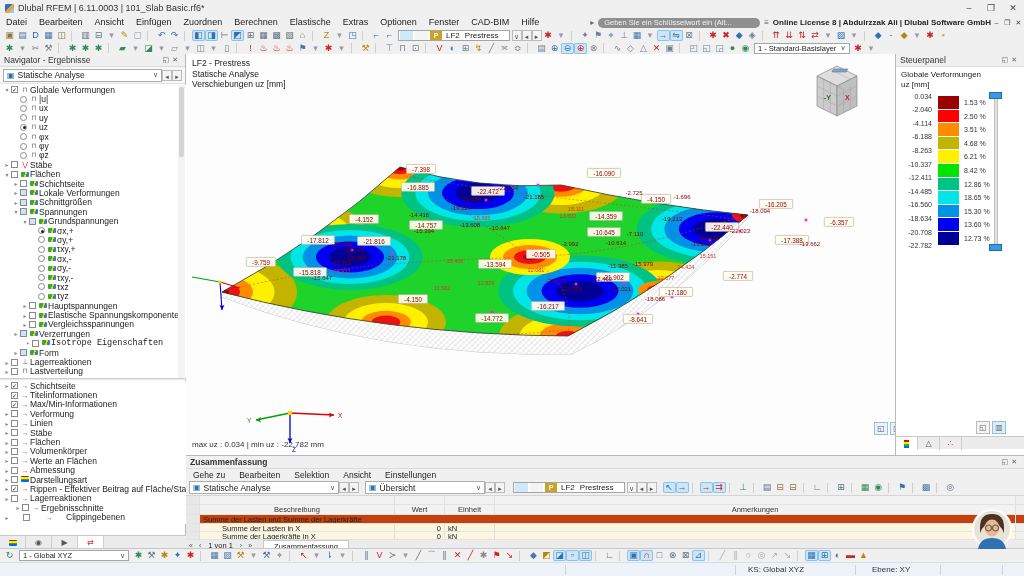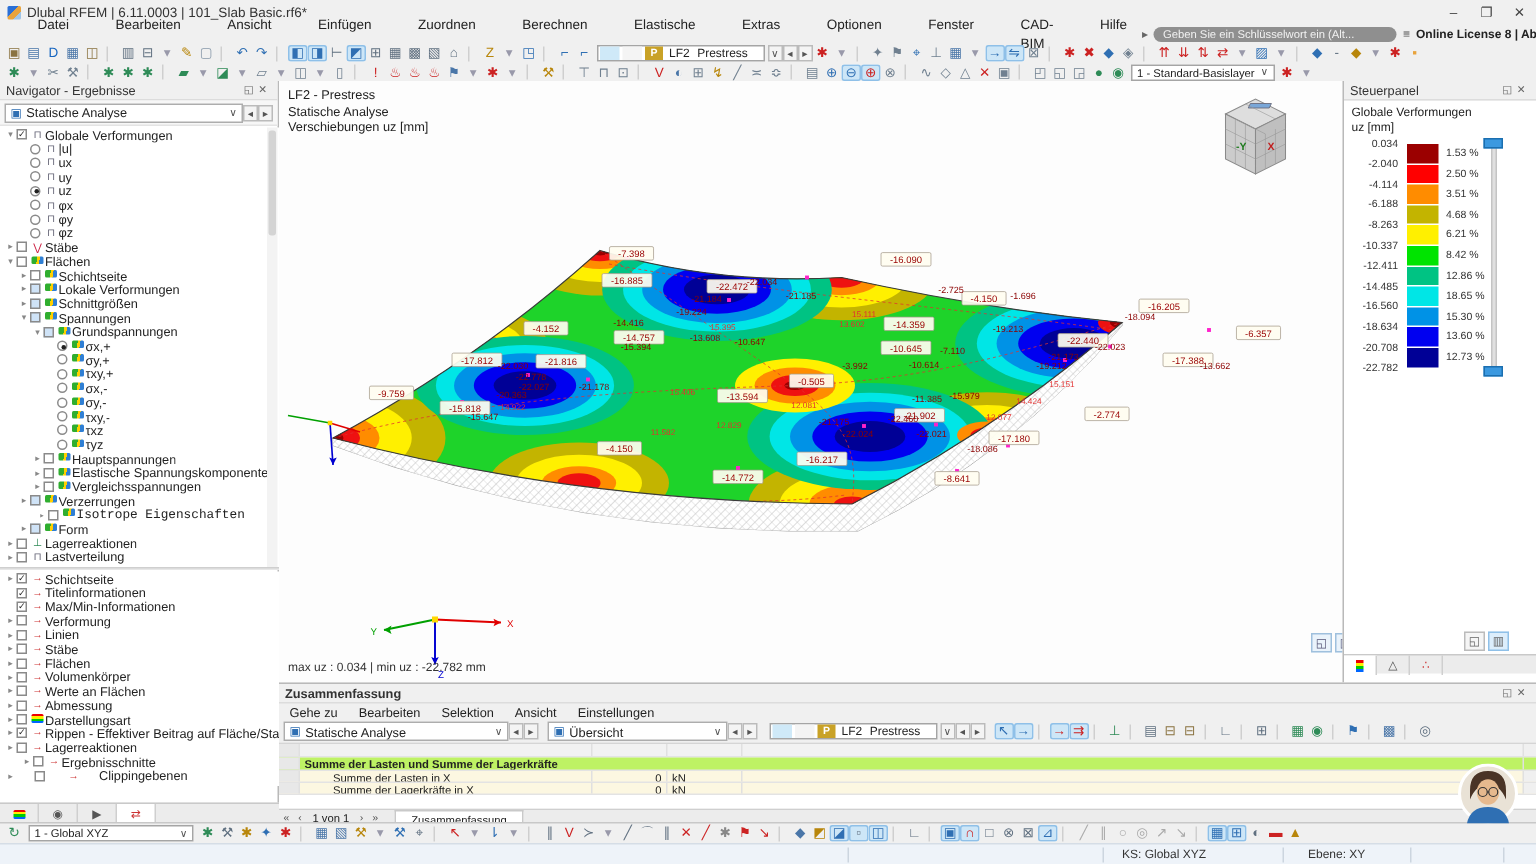--- a/index.html
+++ b/index.html
@@ -9,21 +9,21 @@
 
   
   #titlebar { left:0; top:0; width:1024px; height:16px; background:#f0f0f0; display:flex; align-items:center; }
   #appicon { width:9px; height:9px; margin:0 4px 0 5px; background:linear-gradient(135deg,#2a6fd6 0 40%,#e8a33d 40% 70%,#9fc5e8 70%); border-radius:1px; }
   #apptitle { font-size:9px; color:#333; }
   .winbtns { margin-left:auto; display:flex; }
   .winbtn { width:22px; text-align:center; font-size:9px; color:#444; line-height:16px; }
 
   
   #menubar { left:0; top:16px; width:1024px; height:13px; display:flex; align-items:center; }
-  .menu-item { font-size:9px; color:#222; padding:0 6px; line-height:13px;margin-left:19px; }
+  .menu-item { font-size:9px; color:#222; padding:0 6px; line-height:13px; }
   #searcharrow { font-size:8px; color:#666; margin-left:4px; }
   #searchbox { width:162px; height:10px; background:#8f8f8f; border-radius:5px; color:#f2f2f2; font-size:7.5px; line-height:10px; padding:0 6px; margin:0 4px; overflow:hidden; white-space:nowrap; }
   #lic-icon { font-size:8px; color:#555; margin-right:4px; }
   #license { font-size:8px; font-weight:bold; color:#222; white-space:nowrap; }
   .winbtns.small .winbtn { width:11px; font-size:7px; }
 
   
   .tb { left:0; width:1024px; display:flex; align-items:center; padding-left:3px; }
   #toolbar1 { top:29px; height:13px; }
   #toolbar2 { top:42px; height:12px; }
@@ -102,21 +102,21 @@
   .btcell { border-right:1px solid #e0e0e0; overflow:hidden; white-space:nowrap; padding:0 3px; }
   .c-gut { width:14px; background:#e8e8e8; }
   .c-desc { width:195px; }
   .c-wert { width:50px; text-align:right; }
   .c-einh { width:50px; }
   .c-anm { width:521px; text-align:center; }
   .c-scr { width:8px; background:#f0f0f0; border-right:none; }
   .bt-band { height:9px; background:#f2f2f2; }
   .bt-head { height:10px; background:#f2f2f2; font-size:7.5px; color:#333; }
   .bt-head .btcell { text-align:center; }
-  .bt-group { height:9px; font-weight:bold; background:#bef264; }
+  .bt-group { height:9px; font-weight:normal; background:#c2410c; }
   .bt-data { height:8px; background:#fcf7e1; }
   .bt-data .c-desc { padding-left:22px; }
   #bp-tabs { height:12px; display:flex; align-items:center; background:#ececec; border-top:1px solid #cfcfcf; }
   .pagebtn { font-size:7px; color:#555; padding:0 3px; }
   #bp-pager { font-size:7.5px; padding:0 4px; }
   #bp-tab { height:12px; background:#fff; border:1px solid #c9c9c9; border-bottom:none; font-size:7.5px; padding:0 10px; line-height:11px; margin-left:8px; }
 
   
   #statusbar1 { left:0; top:548px; width:1024px; height:14px; background:#f0f0f0; border-top:1px solid #c8c8c8; display:flex; align-items:center; padding-left:3px; }
   .combo-cs { display:flex; align-items:center; height:11px; width:110px; background:#fff; border:1px solid #a5a5a5; margin:0 3px; padding:0 3px; font-size:7.5px; flex:0 0 auto; }
@@ -1061,20 +1061,28 @@
   </div>
   <div id="bp-table">
       <div class="btrow bt-band">
         <span class="btcell c-gut"></span>
         <span class="btcell c-desc"></span>
         <span class="btcell c-wert"></span>
         <span class="btcell c-einh"></span>
         <span class="btcell c-anm"></span>
         <span class="btcell c-scr"></span>
       </div>
+      <div class="btrow bt-head">
+        <span class="btcell c-gut"></span>
+        <span class="btcell c-desc">Beschreibung</span>
+        <span class="btcell c-wert">Wert</span>
+        <span class="btcell c-einh">Einheit</span>
+        <span class="btcell c-anm">Anmerkungen</span>
+        <span class="btcell c-scr"></span>
+      </div>
       <div class="btrow bt-group">
         <span class="btcell c-gut"></span>
         <span class="btcell" style="width: 816px;">Summe der Lasten und Summe der Lagerkräfte</span>
       </div>
       <div class="btrow bt-data">
         <span class="btcell c-gut"></span>
         <span class="btcell c-desc">Summe der Lasten in X</span>
         <span class="btcell c-wert">0</span>
         <span class="btcell c-einh">kN</span>
         <span class="btcell c-anm"></span>

